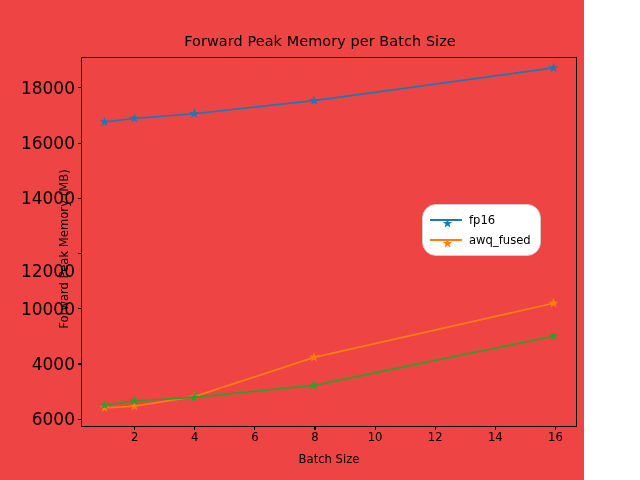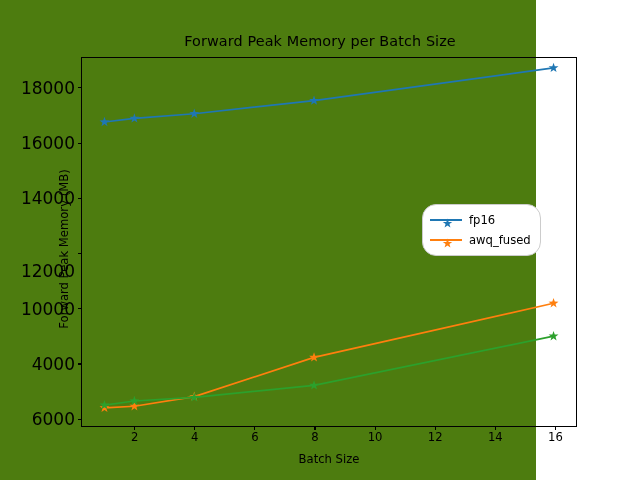--- a/index.html
+++ b/index.html
@@ -1,19 +1,19 @@
 <!DOCTYPE html>
 <html><head>
 <meta charset="utf-8">
 <title>Forward Peak Memory per Batch Size</title>
 <style>
   html,body{margin:0;padding:0;background:#ffffff;}
   body{width:640px;height:480px;overflow:hidden;
        font-family:"DejaVu Sans","Liberation Sans",sans-serif;color:#000000;}
-  #figure{position:relative;width:536px;height:480px;background:#4d7c0f;}
+  #figure{position:relative;width:584px;height:480px;background:#ef4444;}
 
   
   #chart-title{position:absolute;left:0;top:33px;width:640px;text-align:center;
       font-size:14.4px;color:#000;letter-spacing:0.1px;}
 
   
   #plot-area{position:absolute;left:81px;top:57px;width:496px;height:370px;
       border:1.1px solid #000000;box-sizing:border-box;background:transparent;}
   #svg-layer{position:absolute;left:0;top:0;width:100%;height:100%;overflow:visible;}
 

